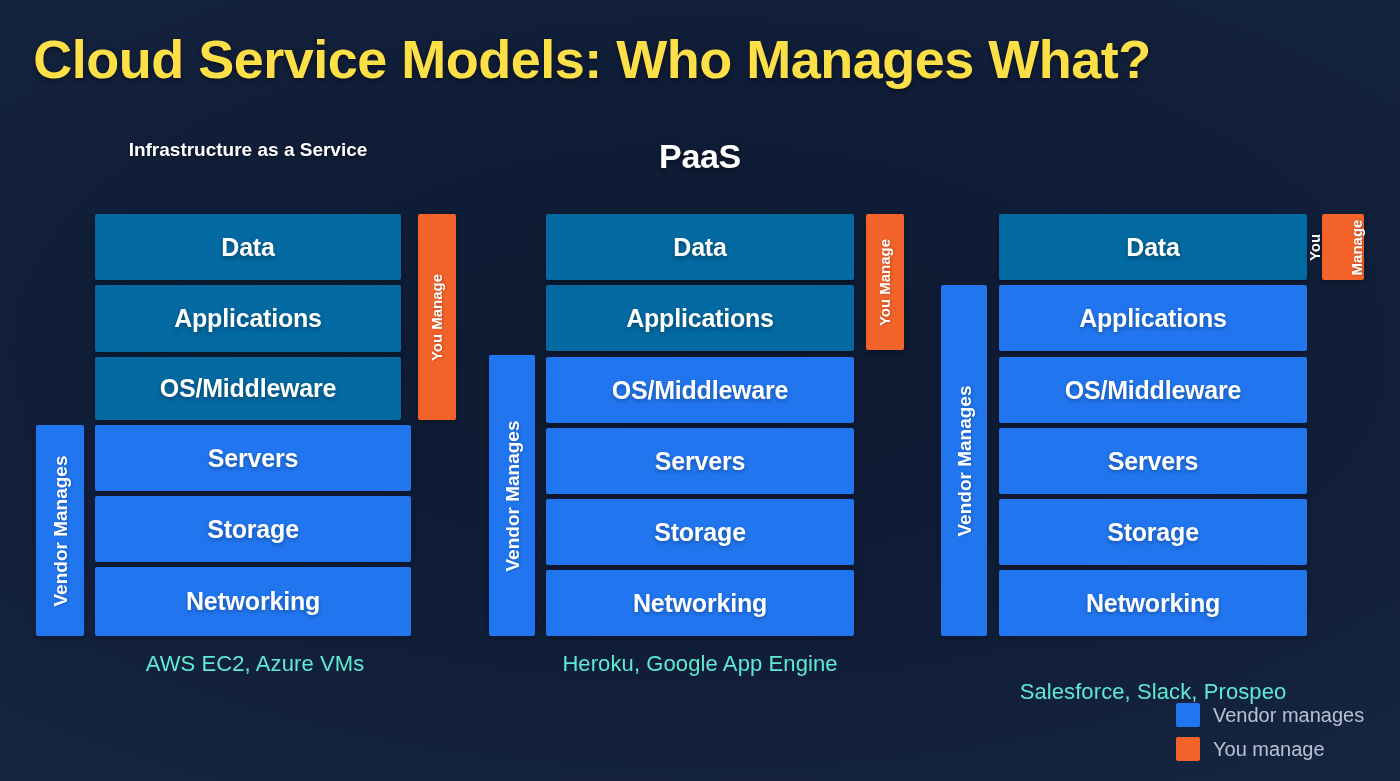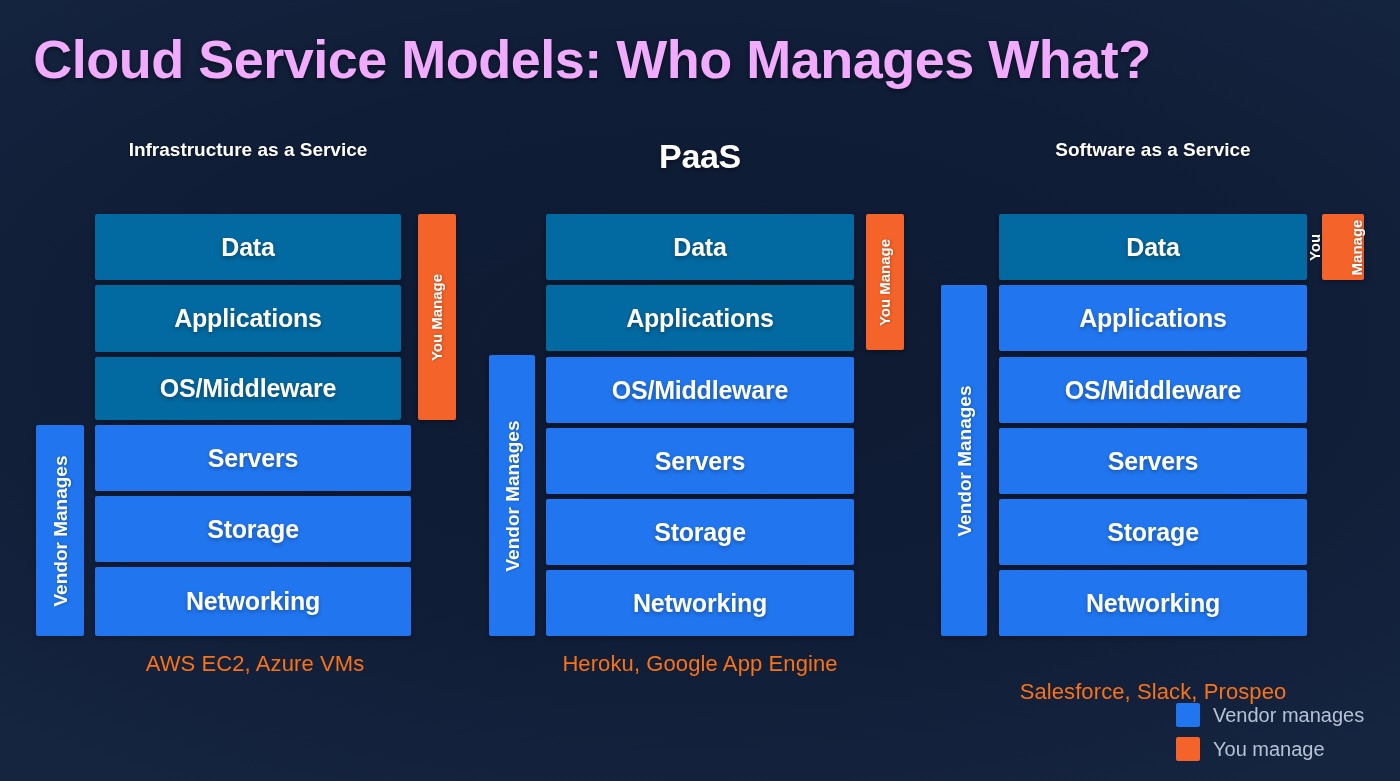--- a/index.html
+++ b/index.html
@@ -31,21 +31,21 @@
     inset: 0;
   }
 
   
   #page-title {
     position: absolute;
     top: 28px;
     left: 0;
     width: 1184px;
     text-align: center;
-    color: #f0abfc;
+    color: #fde047;
     font-size: 54px;
     font-weight: bold;
     letter-spacing: -0.5px;
     text-shadow: 0 2px 5px rgba(0,0,0,0.45);
   }
 
   
   .column { position: absolute; top: 0; }
 
   .col-heading {
@@ -118,21 +118,21 @@
     font-weight: bold;
     white-space: nowrap;
     transform: rotate(-90deg);
     text-shadow: 0 1px 3px rgba(0,0,0,0.3);
   }
 
   
   .col-caption {
     position: absolute;
     text-align: center;
-    color: #f97316;
+    color: #5eead4;
     font-size: 22px;
     font-weight: normal;
     letter-spacing: 0.1px;
   }
 
   
   #legend {
     position: absolute;
     left: 1176px;
     top: 702px;
@@ -209,21 +209,20 @@
     <div class="layer vendor" style="left:546px; top:357px;  width:308px; height:66px;">OS/Middleware</div>
     <div class="layer vendor" style="left:546px; top:428px;  width:308px; height:66px;">Servers</div>
     <div class="layer vendor" style="left:546px; top:499px;  width:308px; height:66px;">Storage</div>
     <div class="layer vendor" style="left:546px; top:570px;  width:308px; height:66px;">Networking</div>
 
     <div class="col-caption" style="left:505px; top:651px; width:390px;">Heroku, Google App Engine</div>
   </div>
 
   <div class="column">
     <div class="col-heading" style="left:999px; top:136px; width:308px;">
-      <div class="col-sub">Software as a Service</div>
     </div>
 
     <div class="sidebar-bar vendor" style="left:941px; top:285px; width:46px; height:351px;">
       <span class="vlabel">Vendor Manages</span>
     </div>
 
     <div class="sidebar-bar you stacked" style="left:1322px; top:214px; width:42px; height:66px;">
       <span class="vword">You</span>
       <span class="vword">Manage</span>
     </div>

